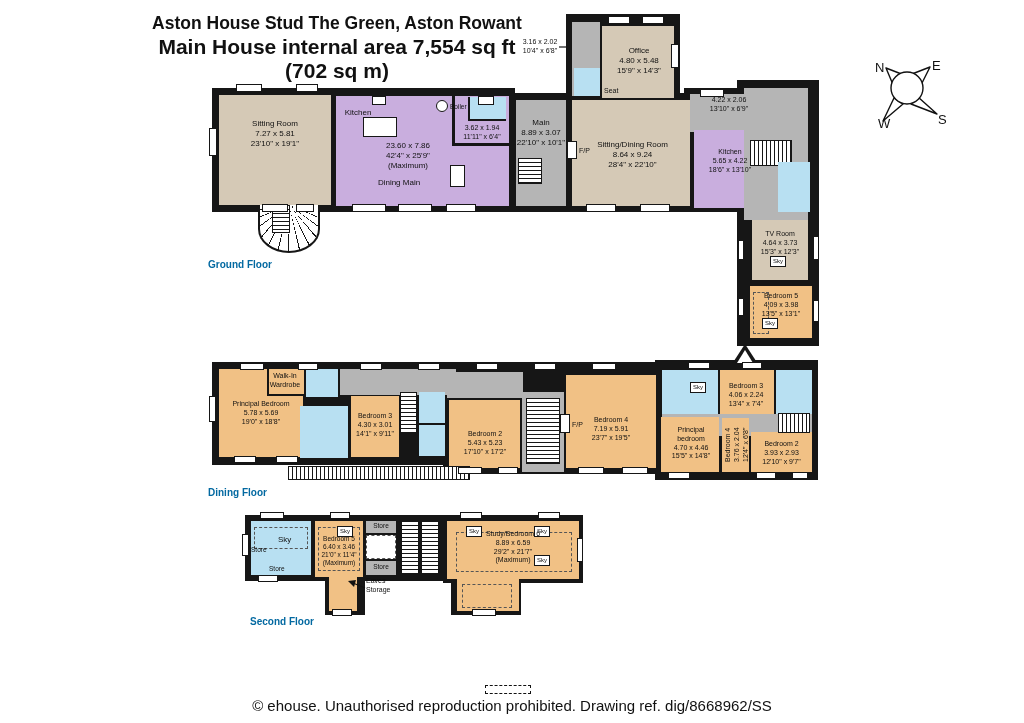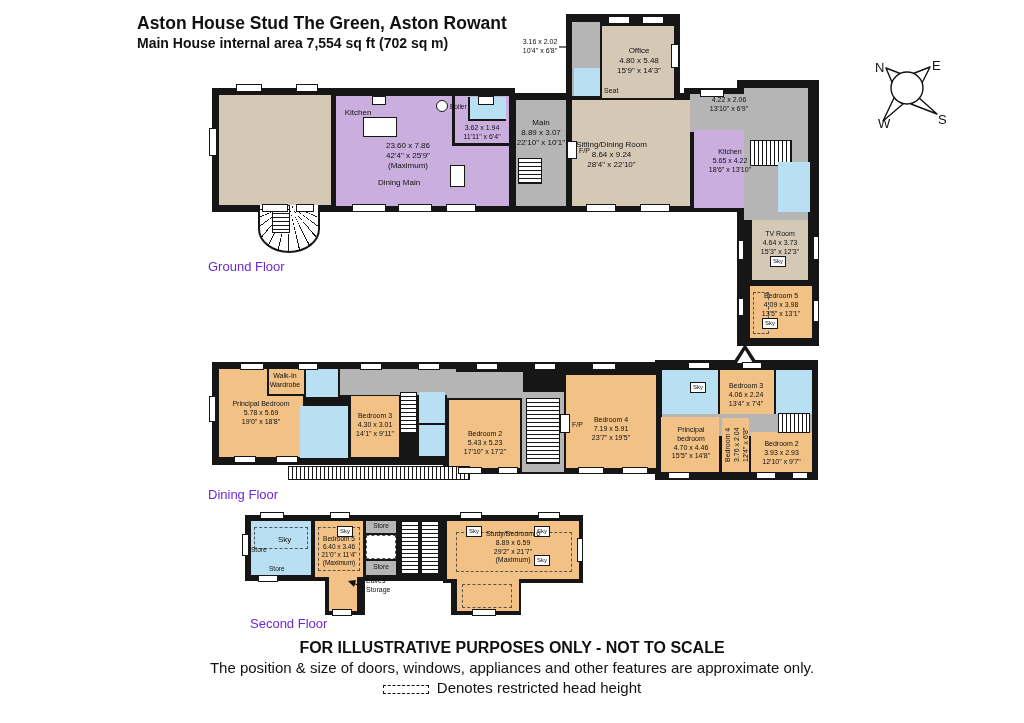--- a/index.html
+++ b/index.html
@@ -22,43 +22,43 @@
   .stairs-v{position:absolute;border:1px solid #161616;box-sizing:border-box;
       background:repeating-linear-gradient(180deg,#fff 0 3px,#161616 3px 4px);}
   .stairs-h{position:absolute;border:1px solid #161616;box-sizing:border-box;
       background:repeating-linear-gradient(90deg,#fff 0 3px,#161616 3px 4px);}
   .hatch{position:absolute;border:1px solid #161616;box-sizing:border-box;
       background:repeating-linear-gradient(90deg,#fff 0 3px,#161616 3px 4px);}
   .sky{position:absolute;width:16px;height:11px;border:1px solid #161616;background:#fff;
       font-size:6px;line-height:9px;text-align:center;box-sizing:border-box;}
   .dash{position:absolute;border:1px dashed #555;box-sizing:border-box;}
   .eaves-area{position:absolute;background:#fff;border:1px dashed #555;box-sizing:border-box;}
-  .floor-label{position:absolute;font-weight:normal;font-size:13px;color:#6d28d9;}
+  .floor-label{position:absolute;font-weight:bold;font-size:10px;color:#0369a1;}
   .fpbox{position:absolute;background:#fff;border:1px solid #161616;box-sizing:border-box;}
   .tiny{position:absolute;font-size:7px;color:#111;white-space:nowrap;}
-  .title{position:absolute;left:137px;width:400px;text-align:left;font-weight:bold;color:#111;}
+  .title{position:absolute;left:137px;width:400px;text-align:center;font-weight:bold;color:#111;}
   .footer-line{position:absolute;left:0;width:1024px;text-align:center;color:#111;}
   .rhh-glyph{display:inline-block;width:46px;height:9px;border:1.6px dashed #111;
       margin-right:8px;vertical-align:middle;box-sizing:border-box;}
   .circle-icon{position:absolute;border:1px solid #161616;border-radius:50%;background:#fff;box-sizing:border-box;}
   .curve-stair{position:absolute;border:2px solid #161616;border-top:none;box-sizing:border-box;
       border-radius:0 0 50% 50%;
       background:repeating-conic-gradient(from 100deg at 50% 0,#fff 0 12deg,#161616 12deg 13.5deg);}
   .tri-outer{position:absolute;width:0;height:0;border-left:13px solid transparent;
       border-right:13px solid transparent;border-bottom:20px solid #161616;}
   .tri-inner{position:absolute;width:0;height:0;border-left:8px solid transparent;
       border-right:8px solid transparent;border-bottom:13px solid #fff;}
 </style>
 </head>
 <body>
 
 <div id="page">
 
   <div class="title" style="top:13px;font-size:17.5px;">Aston House Stud The Green, Aston Rowant</div>
-  <div class="title" style="top:35px;font-size:14px;">Main House internal area 7,554 sq ft (702 sq m)</div>
+  <div class="title" style="top:35px;font-size:21px;">Main House internal area 7,554 sq ft (702 sq m)</div>
 
   <div class="rl f7" style="left:518px;top:38px;width:44px;">
       <div>3.16 x 2.02</div>
       <div>10'4" x 6'8"</div>
     </div>
   <svg class="abs" style="left:558px;top:40px;" width="38" height="14">
     <line x1="1" y1="7" x2="30" y2="7" stroke="#111" stroke-width="1.2"></line>
     <polygon points="36,7 28,3.5 28,10.5" fill="#111"></polygon>
   </svg>
 
@@ -127,37 +127,42 @@
   <div class="win" style="left:640px;top:204px;width:30px;height:8px;"></div>
   <div class="win" style="left:608px;top:16px;width:22px;height:8px;"></div>
   <div class="win" style="left:642px;top:16px;width:22px;height:8px;"></div>
   <div class="win" style="left:671px;top:44px;width:8px;height:24px;"></div>
   <div class="win" style="left:700px;top:89px;width:24px;height:8px;"></div>
   <div class="win" style="left:813px;top:236px;width:6px;height:24px;"></div>
   <div class="win" style="left:813px;top:300px;width:6px;height:22px;"></div>
   <div class="win" style="left:738px;top:240px;width:6px;height:20px;"></div>
   <div class="win" style="left:738px;top:298px;width:6px;height:18px;"></div>
 
+  <div class="rl" style="left:222px;top:119px;width:106px;">
+      <div>Sitting Room</div>
+      <div>7.27 x 5.81</div>
+      <div>23'10" x 19'1"</div>
+    </div>
   <div class="rl" style="left:333px;top:108px;width:50px;">Kitchen</div>
   <div class="rl" style="left:368px;top:141px;width:80px;">
       <div>23.60 x 7.86</div>
       <div>42'4" x 25'9"</div>
       <div>(Maximum)</div>
     </div>
   <div class="rl" style="left:368px;top:178px;width:62px;">Dining Main</div>
   <div class="rl f7" style="left:455px;top:124px;width:54px;">
       <div>3.62 x 1.94</div>
       <div>11'11" x 6'4"</div>
     </div>
   <div class="rl" style="left:515px;top:118px;width:52px;">
       <div>Main</div>
       <div>8.89 x 3.07</div>
       <div>22'10" x 10'1"</div>
     </div>
-  <div class="rl" style="left:559px;top:140px;width:105px;">
+  <div class="rl" style="left:580px;top:140px;width:105px;">
       <div>Sitting/Dining Room</div>
       <div>8.64 x 9.24</div>
       <div>28'4" x 22'10"</div>
     </div>
   <div class="rl" style="left:604px;top:46px;width:70px;">
       <div>Office</div>
       <div>4.80 x 5.48</div>
       <div>15'9" x 14'3"</div>
     </div>
   <div class="rl f7" style="left:694px;top:96px;width:70px;">
@@ -337,17 +342,16 @@
   <div class="rl f7" style="left:366px;top:577px;width:40px;align-items:flex-start;text-align:left;">
       <div>Eaves</div>
       <div>Storage</div>
     </div>
   <svg class="abs" style="left:347px;top:578px;" width="20" height="14">
     <line x1="18" y1="10" x2="6" y2="5" stroke="#111" stroke-width="1.2"></line>
     <polygon points="1,3 9,2 7,9" fill="#111"></polygon>
   </svg>
   <div class="floor-label" style="left:250px;top:616px;">Second Floor</div>
 
-  <div class="footer-line" style="top:639px;font-size:16px;font-weight:bold;">FOR ILLUSTRATIVE PURPOSES ONLY - NOT TO SCALE</div>
-  <div class="footer-line" style="top:659px;font-size:15px;">The position &amp; size of doors, windows, appliances and other features are approximate only.</div>
-  <div class="footer-line" style="top:679px;font-size:15px;"><span class="rhh-glyph"></span><span>Denotes restricted head height</span></div>
+  <div class="footer-line" style="top:679px;font-size:15px;"><span class="rhh-glyph"></span></div>
+  <div class="footer-line" style="top:697px;font-size:15px;">© ehouse. Unauthorised reproduction prohibited. Drawing ref. dig/8668962/SS</div>
 
 </div>
 
 </body></html>

